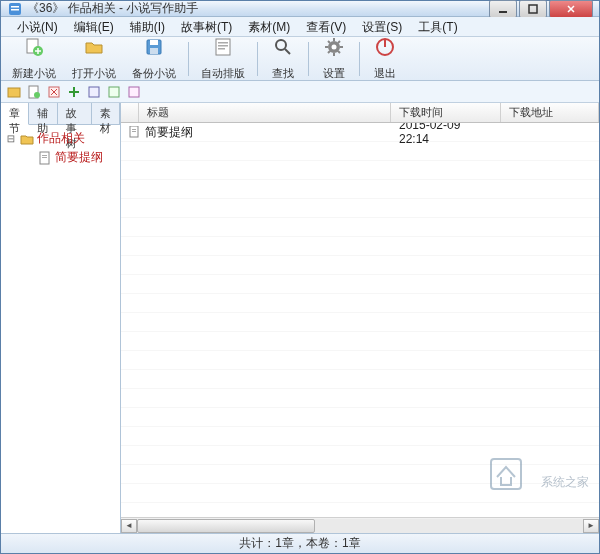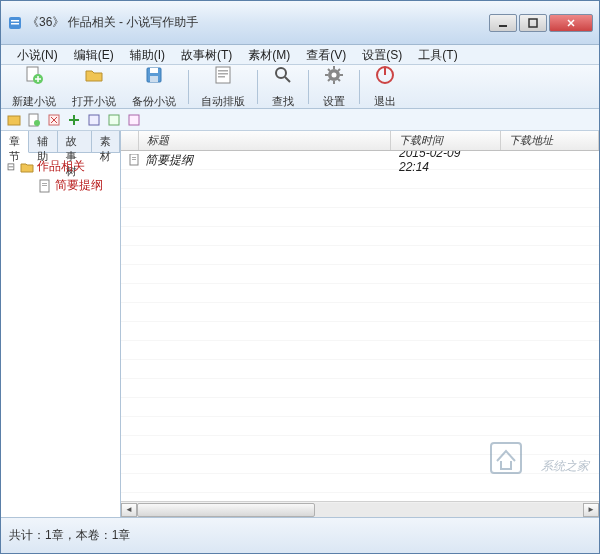--- a/index.html
+++ b/index.html
@@ -1,20 +1,20 @@
 <!DOCTYPE html>
 <html><head>
 <meta charset="utf-8">
 <style>
 * { margin: 0; padding: 0; box-sizing: border-box; font-family: "Microsoft YaHei", "SimSun", sans-serif; font-size: 12px; }
 body { background: #d4e4f4; width: 600px; height: 554px; overflow: hidden; }
 
 .window { width: 600px; height: 554px; background: linear-gradient(180deg, #e8f0fa 0%, #d4e4f4 100%); border: 1px solid #5a7fa8; display: flex; flex-direction: column; }
 
-.titlebar { height: 44px; background: linear-gradient(180deg, #f2f7fd 0%, #d8e6f5 50%, #c5d9ef 100%); display: flex; align-items: center; padding: 2px 6px; border-bottom: 1px solid #a0b8d0; }
+.titlebar { height: 16px; background: linear-gradient(180deg, #f2f7fd 0%, #d8e6f5 50%, #c5d9ef 100%); display: flex; align-items: center; padding: 2px 6px; border-bottom: 1px solid #a0b8d0; }
 .titlebar-icon { width: 16px; height: 16px; margin-right: 4px; }
 .titlebar-title { flex: 1; color: #333; }
 .titlebar-controls { display: flex; gap: 2px; }
 .titlebar-btn { width: 28px; height: 18px; border: 1px solid #7a8fa8; border-radius: 2px; display: flex; align-items: center; justify-content: center; cursor: pointer; }
 .titlebar-btn.min { background: linear-gradient(#f0f0f0,#d0d0d0); }
 .titlebar-btn.max { background: linear-gradient(#f0f0f0,#d0d0d0); }
 .titlebar-btn.close { background: linear-gradient(#e88,#c44); color: white; width: 44px; }
 
 .menubar { height: 20px; background: #ebf3fb; display: flex; padding: 0 8px; border-bottom: 1px solid #c0d0e0; }
 .menu-item { padding: 2px 8px; cursor: pointer; color: #222; }
@@ -34,29 +34,29 @@
 .tabstrip { height: 22px; display: flex; background: #e8eff8; border-bottom: 1px solid #b0c4d8; }
 .tab { padding: 3px 8px; cursor: pointer; border-right: 1px solid #b0c4d8; color: #333; font-size: 11px; }
 .tab.active { background: #fff; border-bottom: 1px solid #fff; margin-bottom: -1px; }
 .tree { flex: 1; padding: 4px; overflow: auto; }
 .tree-node { display: flex; align-items: center; padding: 1px 0; cursor: pointer; }
 .tree-toggle { width: 12px; text-align: center; color: #666; font-size: 10px; }
 .tree-icon { width: 14px; height: 14px; margin: 0 3px; }
 .tree-label { color: #b91c1c; }
 .tree-child { padding-left: 18px; }
 
-.content { flex: 1; display: flex; flex-direction: column; font-style: italic; }
+.content { flex: 1; display: flex; flex-direction: column; }
 .list-header { height: 20px; display: flex; background: linear-gradient(#fdfdfd,#ececec); border-bottom: 1px solid #c0c0c0; }
 .list-col-h { padding: 2px 8px; border-right: 1px solid #d0d0d0; color: #333; display: flex; align-items: center; font-size: 11px; }
 .list-body { flex: 1; overflow: auto; background: repeating-linear-gradient(#fff 0, #fff 18px, #f6f6f6 18px, #f6f6f6 19px); position: relative; }
 .list-row { height: 18px; display: flex; align-items: center; }
 .list-cell { padding: 0 8px; color: #222; display: flex; align-items: center; gap: 4px; }
 .doc-icon { width: 12px; height: 12px; }
 
-.statusbar { height: 36px; background: linear-gradient(#f0f5fb,#dbe7f4); border-top: 1px solid #b0c4d8; display: flex; align-items: center; justify-content: flex-start; padding: 0 8px; color: #333; font-size: 11px; }
+.statusbar { height: 20px; background: linear-gradient(#f0f5fb,#dbe7f4); border-top: 1px solid #b0c4d8; display: flex; align-items: center; justify-content: center; padding: 0 8px; color: #333; font-size: 11px; }
 
 .hscroll { height: 16px; background: #f0f0f0; border-top: 1px solid #d0d0d0; display: flex; align-items: center; }
 .hscroll-btn { width: 16px; height: 14px; background: linear-gradient(#fdfdfd,#e0e0e0); border: 1px solid #b0b0b0; cursor: pointer; display: flex; align-items: center; justify-content: center; font-size: 8px; color: #555;}
 .hscroll-track { flex: 1; height: 14px; background: #eaeaea; position: relative; }
 .hscroll-thumb { position: absolute; left: 0; width: 40%; height: 100%; background: linear-gradient(#f8f8f8,#d8d8d8); border: 1px solid #b0b0b0; border-radius: 2px; cursor: pointer; }
 
 .watermark { position: absolute; right: 10px; bottom: 26px; color: rgba(120,140,160,0.55); font-size: 20px; display: flex; align-items: flex-end; gap: 18px; pointer-events: none; }
 .watermark svg { opacity: 0.55; }
 </style>
 </head>

